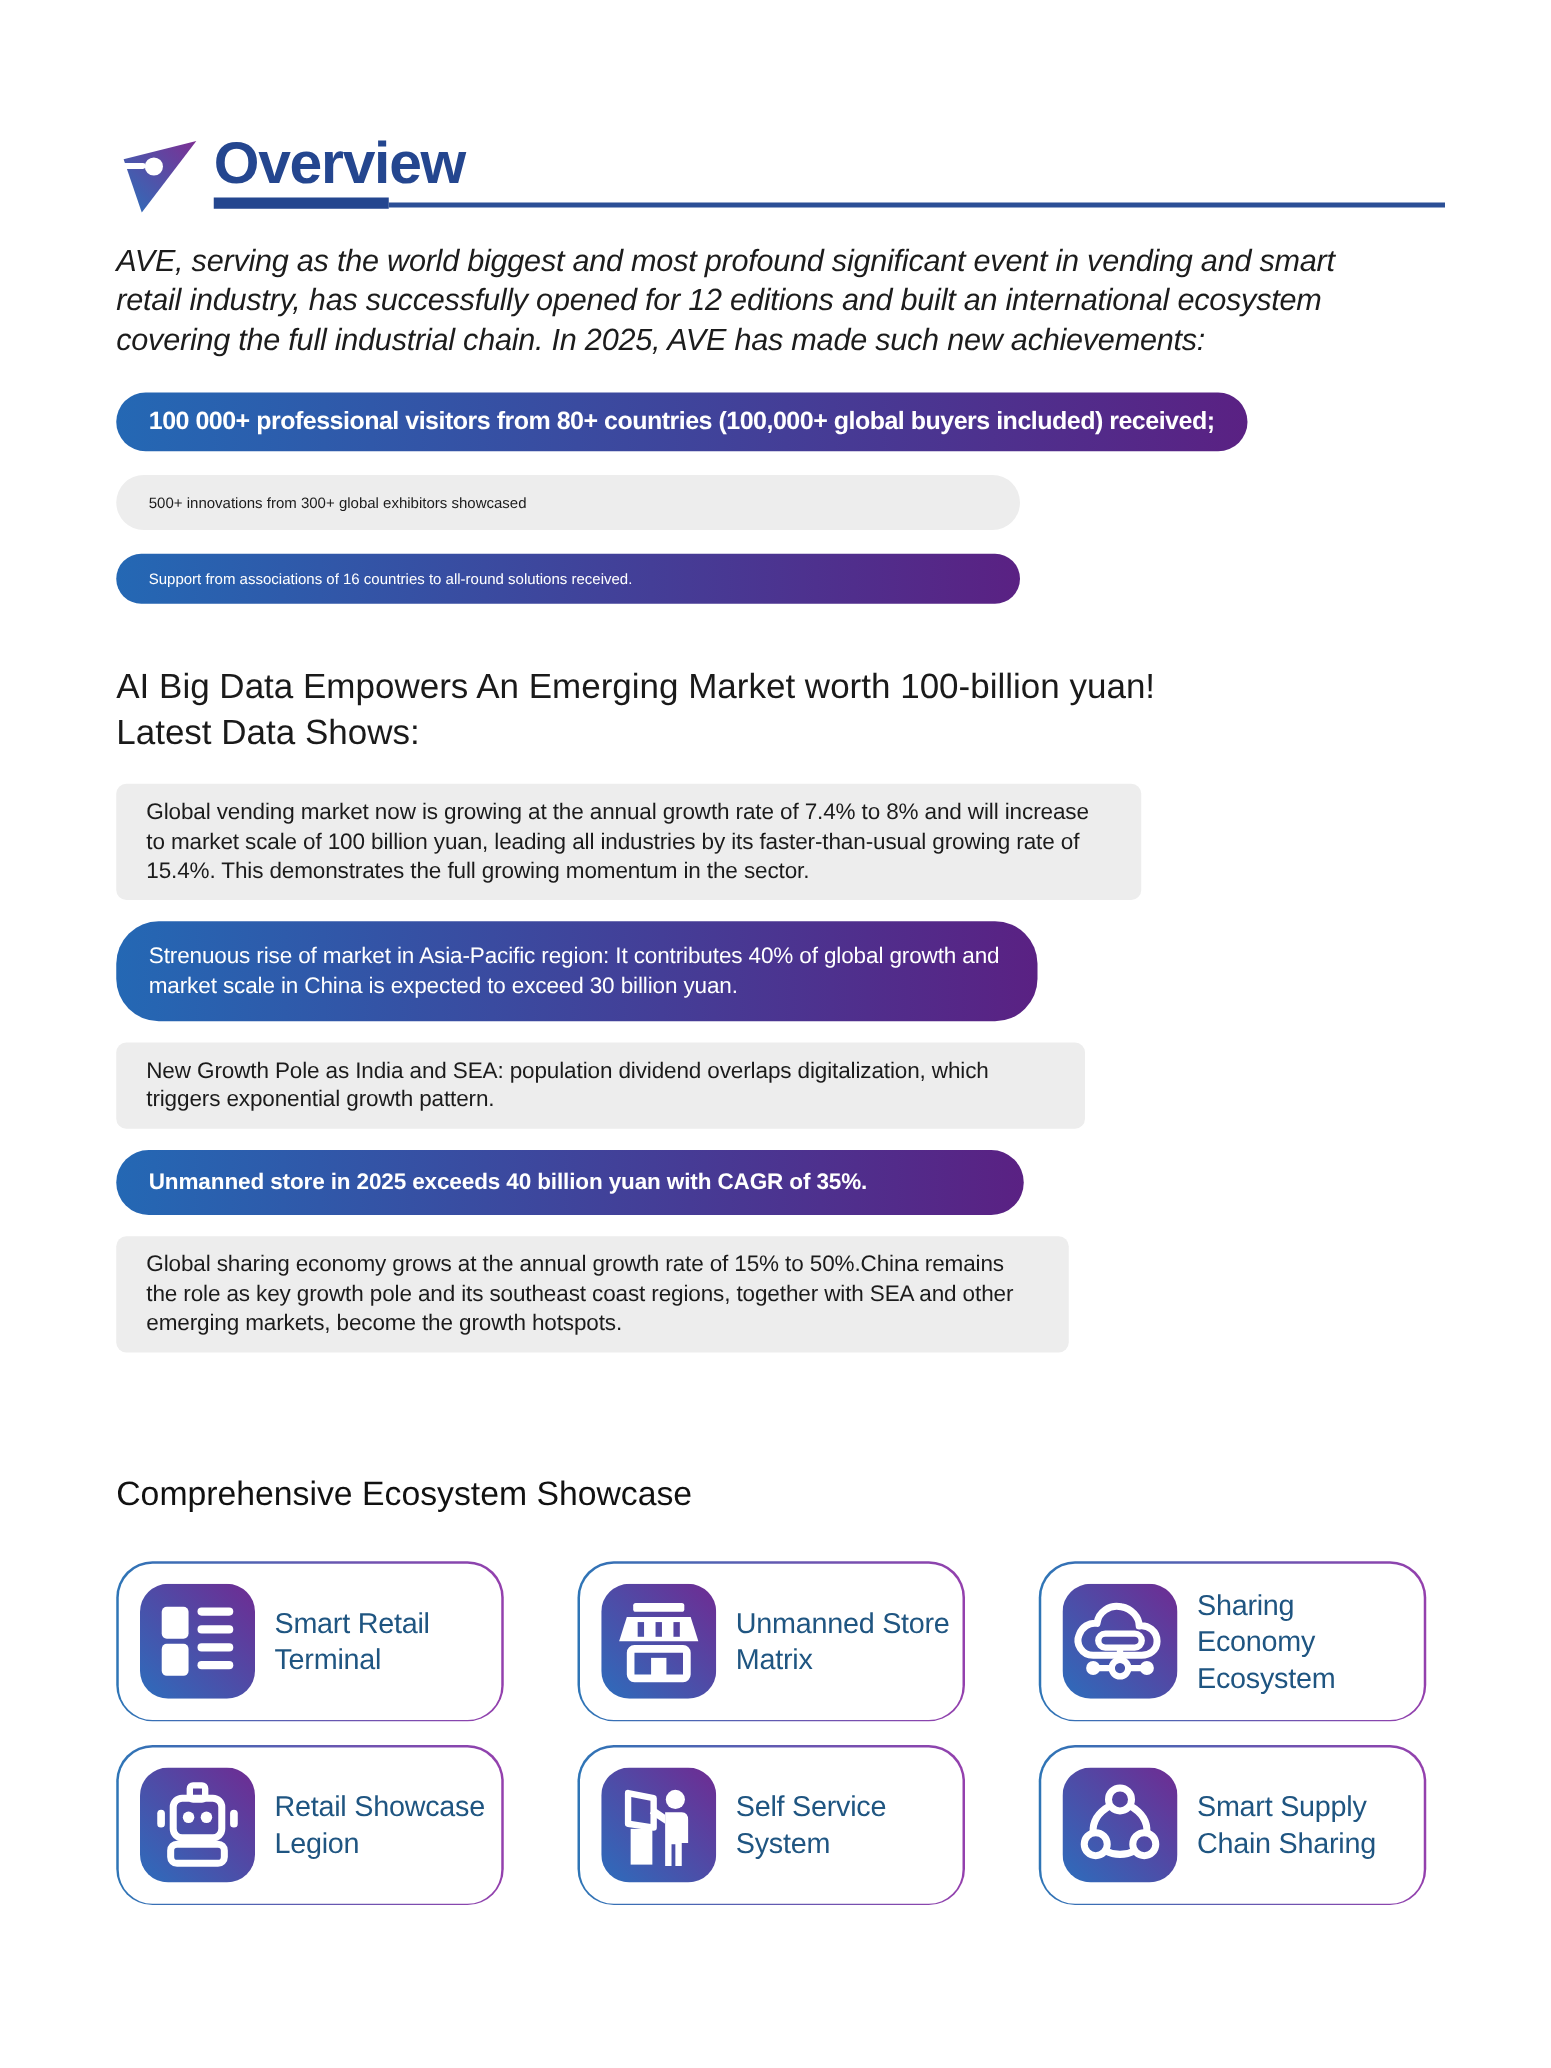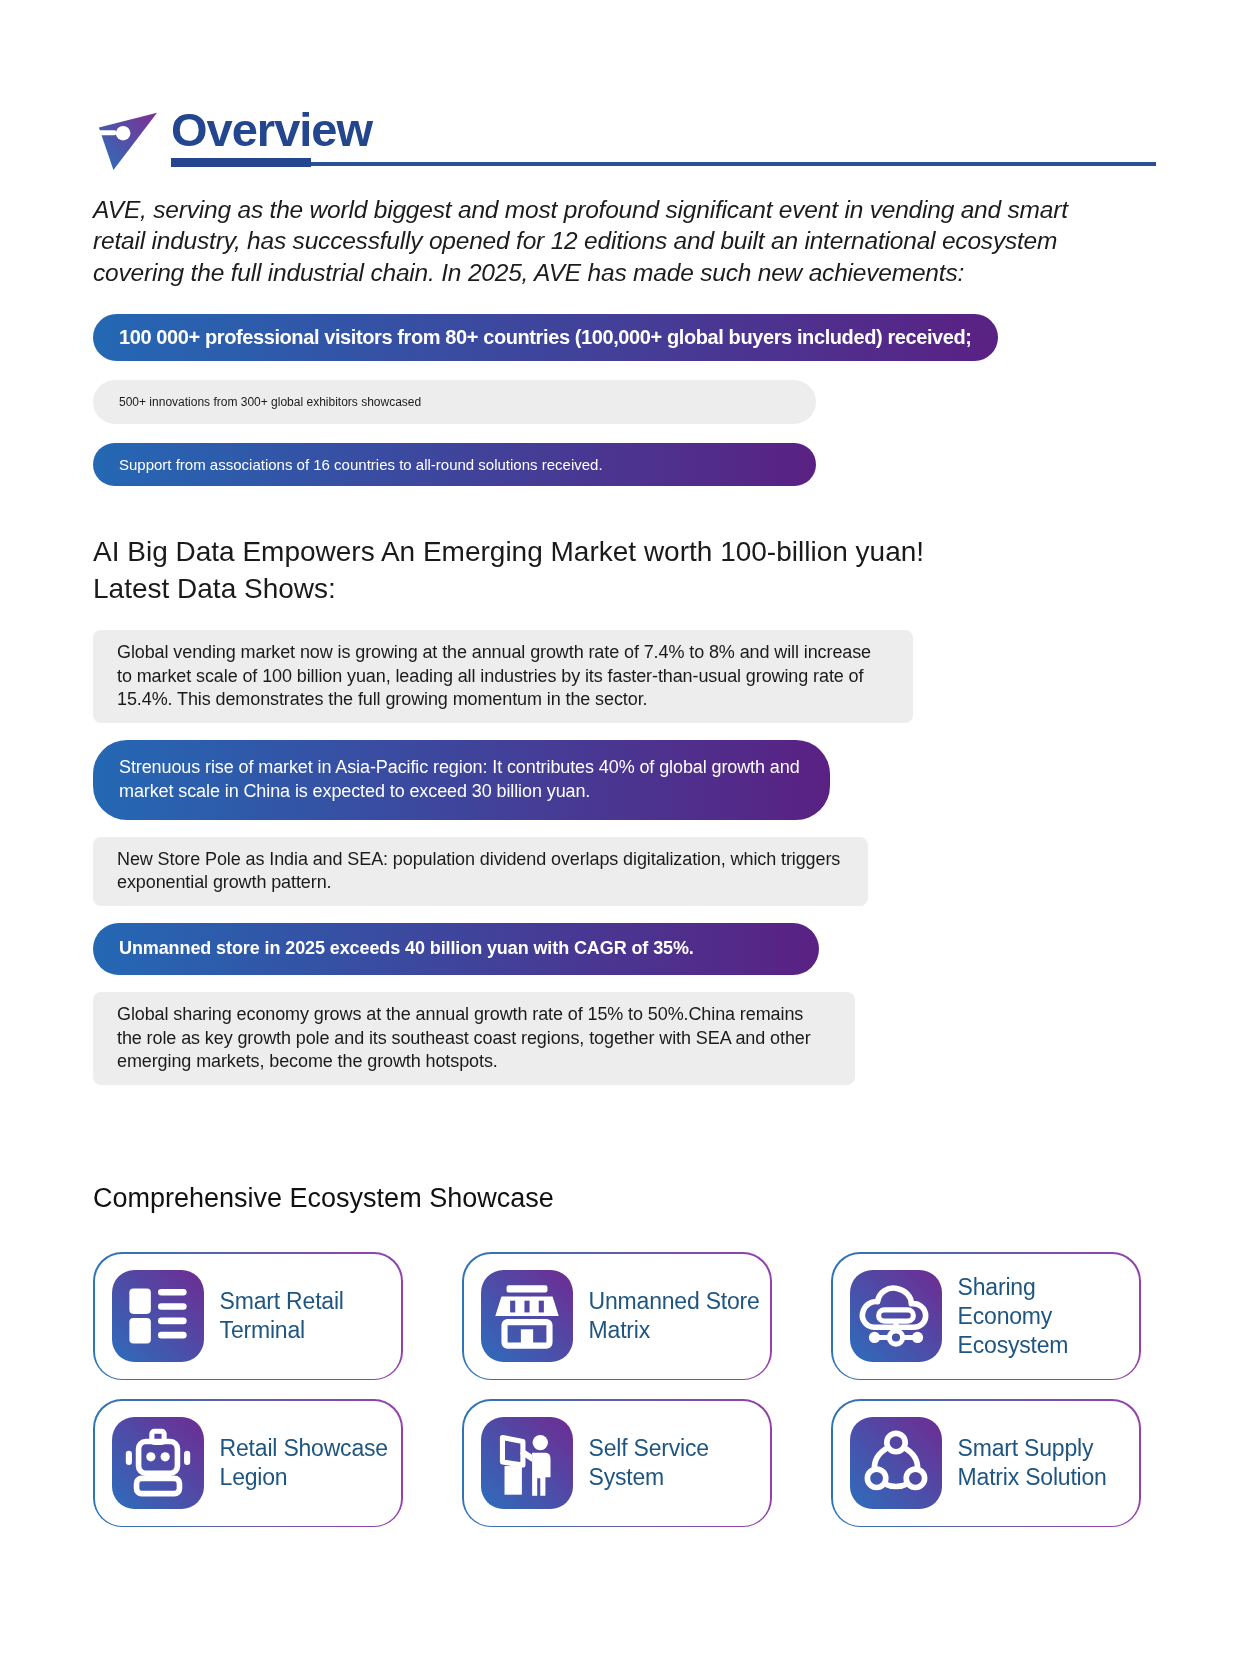--- a/index.html
+++ b/index.html
@@ -27,21 +27,21 @@
     letter-spacing:-0.2px;color:#1c1c1c;font-style:italic;
   }
 
   
   .pills{margin-top:26px;display:flex;flex-direction:column;gap:19px;}
   .pill{border-radius:28px;width:fit-content;white-space:nowrap;box-sizing:border-box;}
   .pill.gradient{background:linear-gradient(90deg,#2468B4,#5A2183);color:#ffffff;}
   .pill.gray{background:#EDEDED;color:#1b1b1b;}
   .pill-1{font-weight:bold;font-size:20px;letter-spacing:-0.4px;padding:12px 26px;min-width:863px;}
   .pill-2{font-size:12px;padding:15px 26px;min-width:723px;}
-  .pill-3{font-size:15px;padding:13px 26px;min-width:723px;}
+  .pill-3{font-size:12px;padding:13px 26px;min-width:723px;}
 
   
   .market-heading{margin-top:48px;font-size:28px;line-height:1.32;color:#1a1a1a;}
   .bubbles{margin-top:22px;display:flex;flex-direction:column;gap:17px;}
   .bubble{
     box-sizing:border-box;border-radius:8px;font-size:18px;line-height:1.32;
     letter-spacing:-0.1px;
   }
   .bubble.gray{background:#EDEDED;color:#1b1b1b;padding:11px 24px;}
   .bubble.gradient{background:linear-gradient(90deg,#2468B4,#5A2183);color:#ffffff;border-radius:34px;}
@@ -104,21 +104,21 @@
   </div>
 
   <div class="market-heading">
     <div>AI Big Data Empowers An Emerging Market worth 100-billion yuan!</div>
     <div>Latest Data Shows:</div>
   </div>
 
   <div class="bubbles">
     <div class="bubble gray bubble-a">Global vending market now is growing at the annual growth rate of 7.4% to 8% and will increase to market scale of 100 billion yuan, leading all industries by its faster-than-usual growing rate of 15.4%. This demonstrates the full growing momentum in the sector.</div>
     <div class="bubble gradient bubble-b">Strenuous rise of market in Asia-Pacific region: It contributes 40% of global growth and market scale in China is expected to exceed 30 billion yuan.</div>
-    <div class="bubble gray bubble-c">New Store Pole as India and SEA: population dividend overlaps digitalization, which triggers exponential growth pattern.</div>
+    <div class="bubble gray bubble-c">New Growth Pole as India and SEA: population dividend overlaps digitalization, which triggers exponential growth pattern.</div>
     <div class="bubble gradient bubble-d">Unmanned store in 2025 exceeds 40 billion yuan with CAGR of 35%.</div>
     <div class="bubble gray bubble-e">Global sharing economy grows at the annual growth rate of 15% to 50%.China remains the role as key growth pole and its southeast coast regions, together with SEA and other emerging markets, become the growth hotspots.</div>
   </div>
 
   <div class="showcase-heading">Comprehensive Ecosystem Showcase</div>
 
   <div class="grid">
 
     <div class="card">
       <div class="card-inner">
@@ -238,18 +238,18 @@
               </linearGradient>
             </defs>
           <rect x="0" y="0" width="90" height="90" rx="22" fill="url(#g6)"></rect>
           <path d="M37,30 Q23,38 24,51" fill="none" stroke="#fff" stroke-width="5.5"></path>
           <path d="M53,30 Q67,38 66,51" fill="none" stroke="#fff" stroke-width="5.5"></path>
           <path d="M33,65 Q45,71 57,65" fill="none" stroke="#fff" stroke-width="5.5"></path>
           <circle cx="45" cy="25" r="9" fill="url(#g6)" stroke="#fff" stroke-width="5.5"></circle>
           <circle cx="26" cy="60" r="9" fill="url(#g6)" stroke="#fff" stroke-width="5.5"></circle>
           <circle cx="64" cy="60" r="9" fill="url(#g6)" stroke="#fff" stroke-width="5.5"></circle>
         </svg>
-        <div class="card-label">Smart Supply Matrix Solution</div>
+        <div class="card-label">Smart Supply Chain Sharing</div>
       </div>
     </div>
 
   </div>
 </div>
 
 </body></html>

